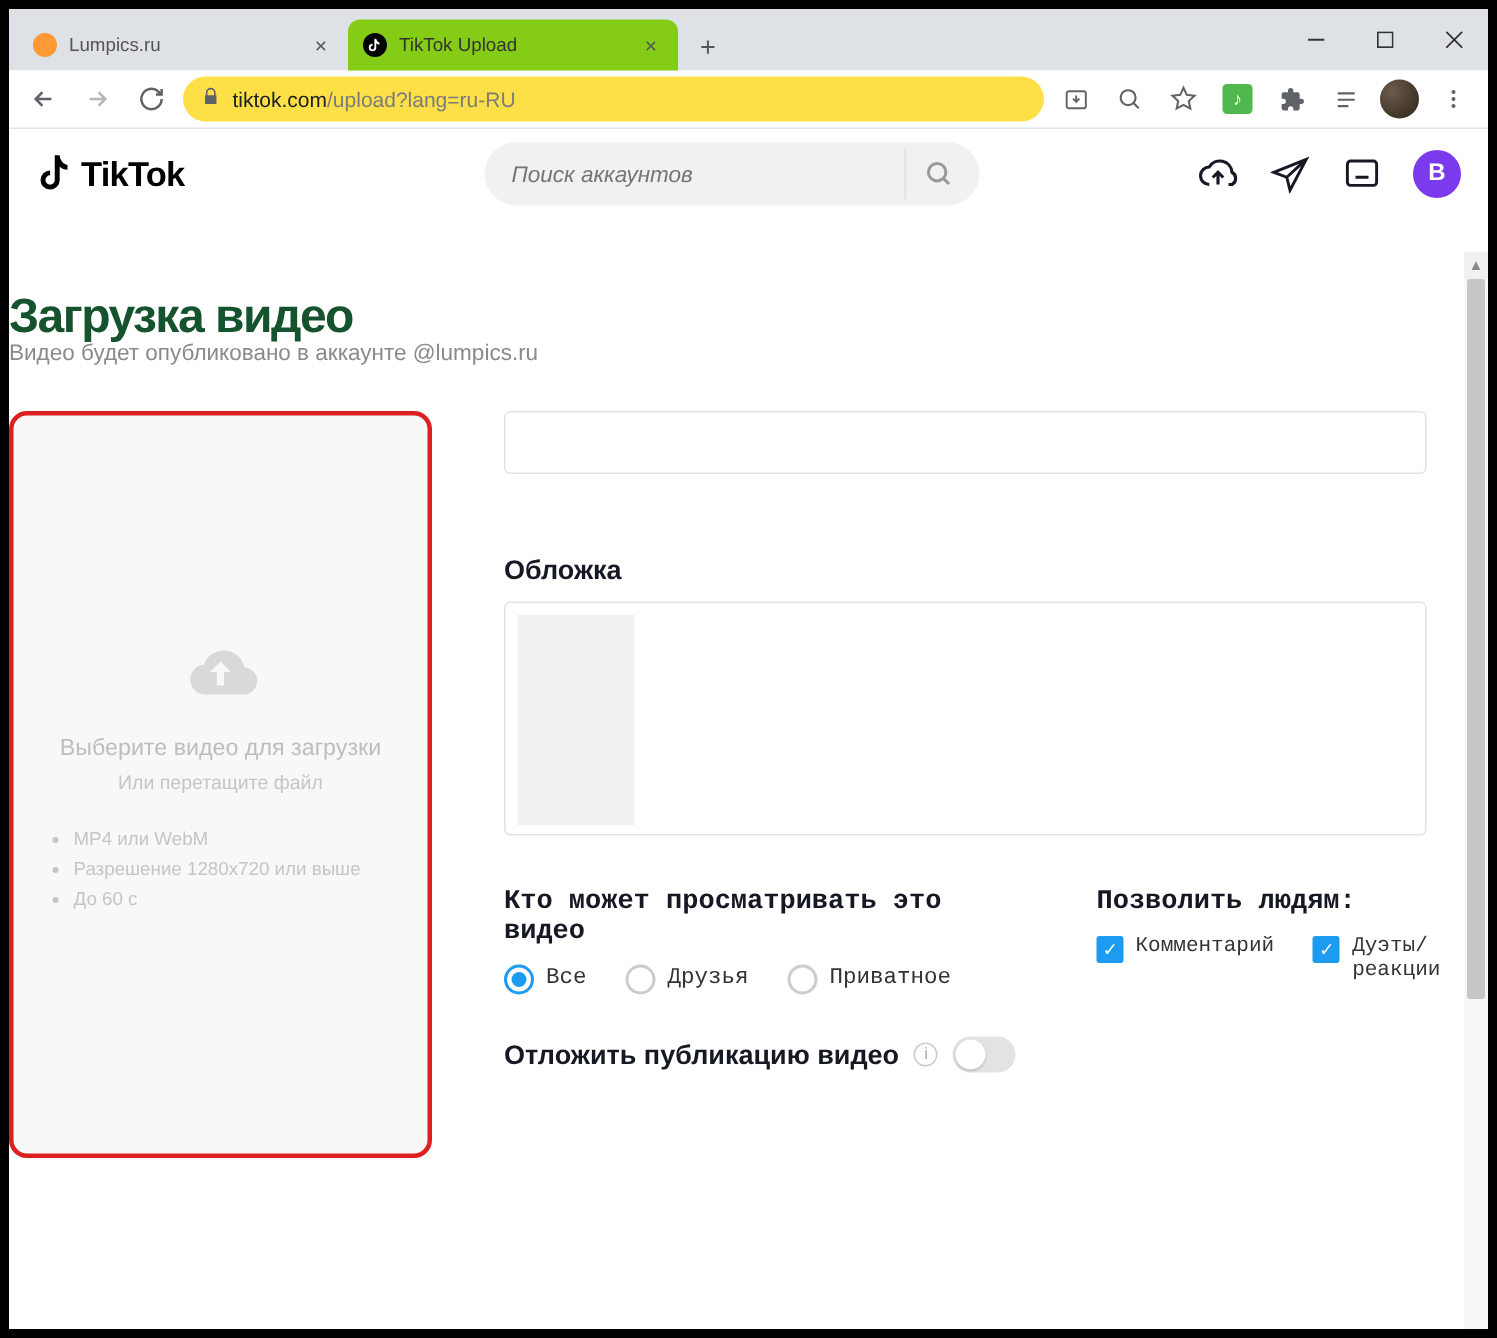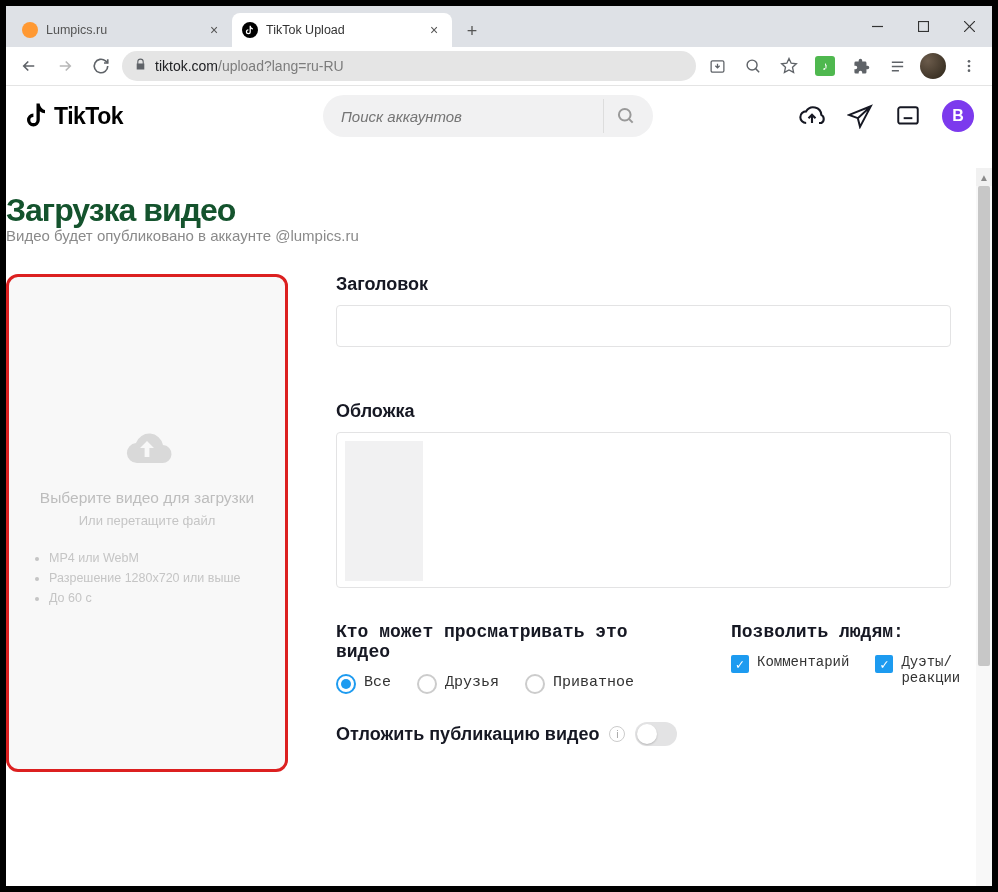--- a/index.html
+++ b/index.html
@@ -37,21 +37,21 @@
     align-items: center;
     height: 34px;
     padding: 0 10px;
     min-width: 220px;
     font-size: 12.5px;
     color: #555;
     position: relative;
     border-radius: 8px 8px 0 0;
   }
   .tab.active {
-    background: #ffffff;
+    background: #84cc16;
     color: #333;
   }
   .tab-favicon {
     width: 16px; height: 16px; margin-right: 8px;
     border-radius: 50%;
     display: flex; align-items: center; justify-content: center;
     font-size: 11px;
   }
   .lumpics-favicon { background: #ff9933; }
   .tiktok-favicon { background: #000; }
@@ -92,21 +92,21 @@
   .nav-btn {
     width: 30px; height: 30px;
     display: flex; align-items: center; justify-content: center;
     color: #5f6368;
     border-radius: 50%;
   }
   .nav-btn.disabled { color: #b8b8b8; }
   .url-field {
     flex: 1;
     height: 30px;
-    background: #e5e5e5;
+    background: #fde047;
     border-radius: 15px;
     display: flex;
     align-items: center;
     padding: 0 12px;
     font-size: 14px;
     color: #202124;
     gap: 8px;
   }
   .lock-icon { color: #5f6368; font-size: 13px; }
   .url-host { color: #202124; }
@@ -600,21 +600,20 @@
           <div class="upload-main-text">Выберите видео для загрузки</div>
           <div class="upload-sub-text">Или перетащите файл</div>
           <ul class="upload-hints">
             <li>MP4 или WebM</li>
             <li>Разрешение 1280x720 или выше</li>
             <li>До 60 с</li>
           </ul>
         </div>
 
         <div class="form-col">
-          <div class="field-label">Заголовок</div>
           <input class="title-input" type="text" style="">
 
           <div class="cover-section">
             <div class="field-label">Обложка</div>
             <div class="cover-box">
               <div class="cover-thumb"></div>
             </div>
           </div>
 
           <div class="row2">

